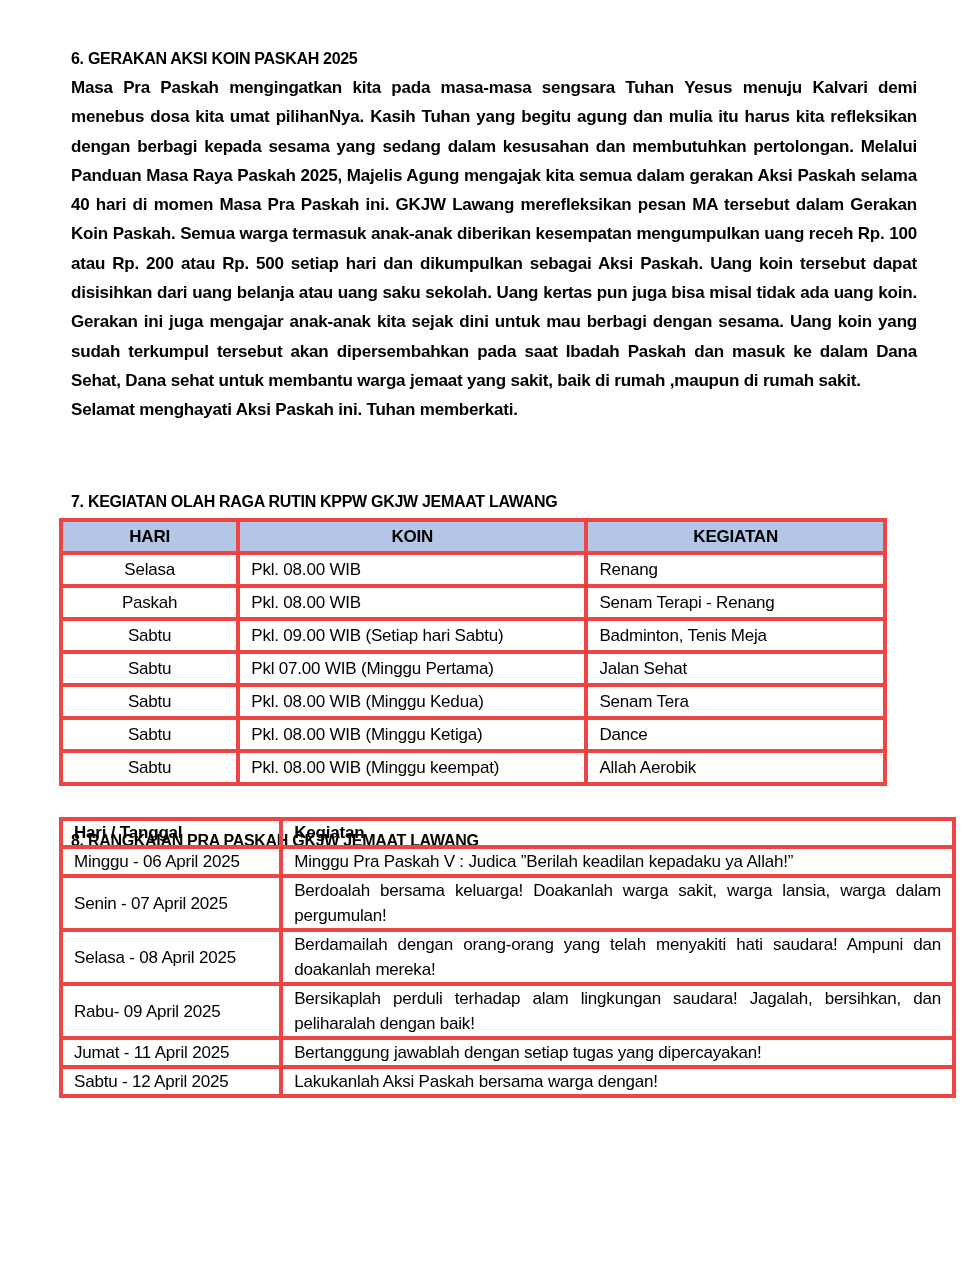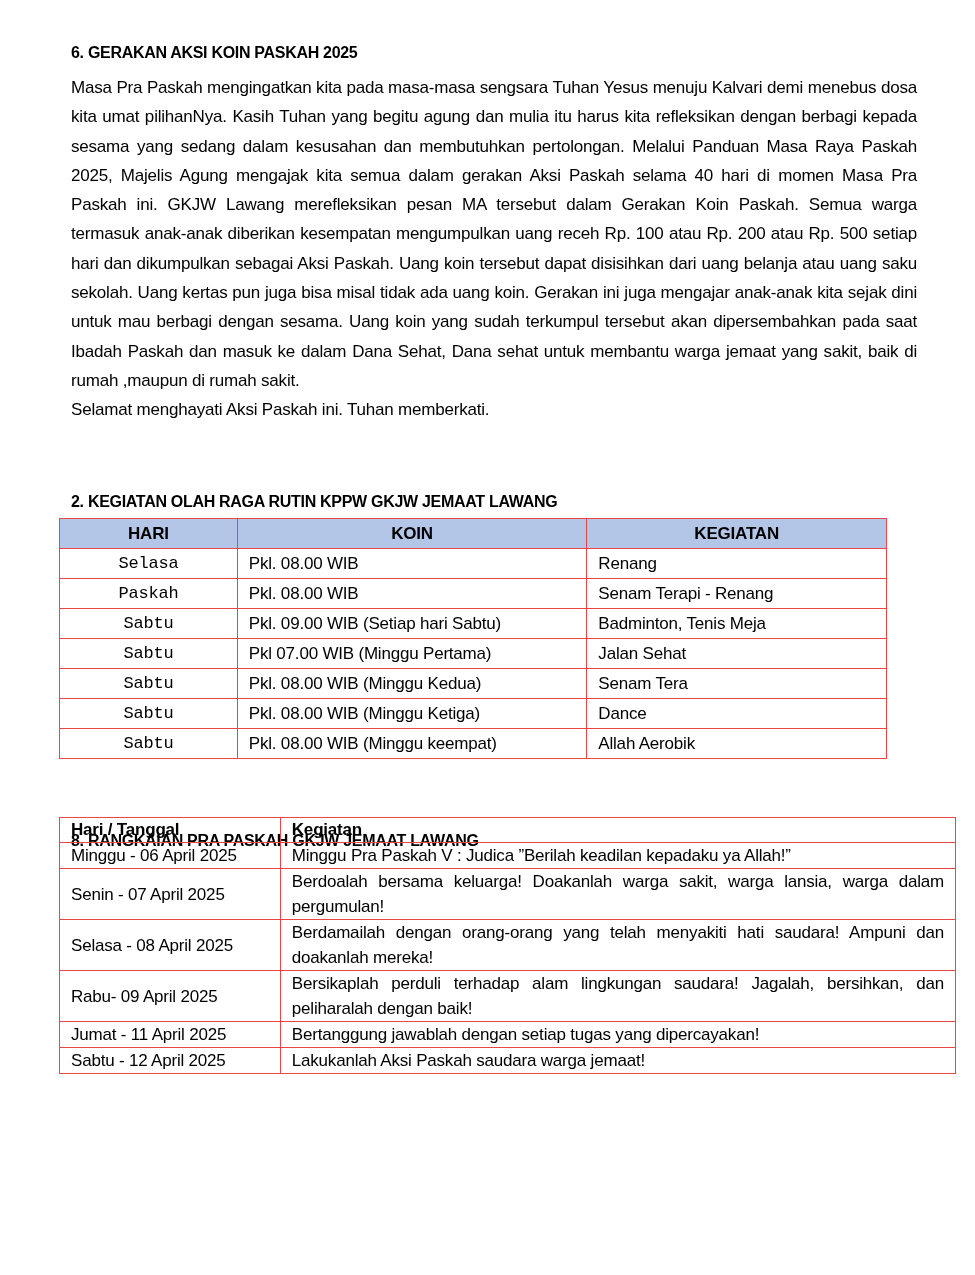--- a/index.html
+++ b/index.html
@@ -4,45 +4,45 @@
 <style>
   html, body { margin: 0; padding: 0; background: #ffffff; }
   body { width: 975px; height: 1275px; position: relative; overflow: hidden;
          font-family: "Liberation Sans", sans-serif; color: #000; }
   .page { position: absolute; left: 0; top: 0; width: 975px; height: 1275px; }
   .heading { position: absolute; left: 71px; font-weight: bold; font-size: 16px; letter-spacing: -0.3px; white-space: nowrap; }
   .para { position: absolute; left: 71px; width: 846px; font-size: 17px; line-height: 29.3px; text-align: justify; letter-spacing: -0.2px; }
   .para p { margin: 0; }
   .para p.last-line { text-align-last: left; }
   table { border-collapse: collapse; position: absolute; font-size: 17px; letter-spacing: -0.2px; }
-  td, th { border: 1px solid #ef4444; padding: 0 11px; font-weight: normal; }
+  td, th { border: 4px solid #ef4444; padding: 0 11px; font-weight: normal; }
   #t1 { left: 59px; top: 518px; width: 828px; }
   #t1 th { background: #b4c6e7; font-weight: bold; height: 29px; text-align: center; }
   #t1 td { height: 29px; }
-  #t1 td.c { text-align: center; font-family: Liberation Mono, monospace; }
+  #t1 td.c { text-align: center; }
   #t1 col.c1 { width: 178px; } #t1 col.c2 { width: 350px; } #t1 col.c3 { width: 300px; }
   #t2 { left: 59px; top: 817px; width: 897px; }
   #t2 th { font-weight: bold; text-align: left; height: 24px; }
   #t2 td { height: 25px; line-height: 25px; }
   #t2 td.k { text-align: justify; }
   #t2 td.k2 { height: 50px; line-height: 25px; }
   #t2 col.c1 { width: 221px; } #t2 col.c2 { width: 676px; }
 </style>
 </head>
 <body>
 
 <div class="page">
 
-  <div class="heading" style="top:44px;">6. GERAKAN AKSI KOIN PASKAH 2025</div>
-  <div class="para" style="top:73px;">
+  <div class="heading" style="top:50px;">6. GERAKAN AKSI KOIN PASKAH 2025</div>
+  <div class="para" style="top:73px;font-weight:bold;">
     <p class="last-line">Masa Pra Paskah mengingatkan kita pada masa-masa sengsara Tuhan Yesus menuju Kalvari demi menebus dosa kita umat pilihanNya. Kasih Tuhan yang begitu agung dan mulia itu harus kita refleksikan dengan berbagi kepada sesama yang sedang dalam kesusahan dan membutuhkan pertolongan. Melalui Panduan Masa Raya Paskah 2025, Majelis Agung mengajak kita semua dalam gerakan Aksi Paskah selama 40 hari di momen Masa Pra Paskah ini. GKJW Lawang merefleksikan pesan MA tersebut dalam Gerakan Koin Paskah. Semua warga termasuk anak-anak diberikan kesempatan mengumpulkan uang receh Rp. 100 atau Rp. 200 atau Rp. 500 setiap hari dan dikumpulkan sebagai Aksi Paskah. Uang koin tersebut dapat disisihkan dari uang belanja atau uang saku sekolah. Uang kertas pun juga bisa misal tidak ada uang koin. Gerakan ini juga mengajar anak-anak kita sejak dini untuk mau berbagi dengan sesama. Uang koin yang sudah terkumpul tersebut akan dipersembahkan pada saat Ibadah Paskah dan masuk ke dalam Dana Sehat, Dana sehat untuk membantu warga jemaat yang sakit, baik di rumah ,maupun di rumah sakit.</p>
     <p>Selamat menghayati Aksi Paskah ini. Tuhan memberkati.</p>
   </div>
 
-  <div class="heading" style="top:493px;">2. KEGIATAN OLAH RAGA RUTIN KPPW GKJW JEMAAT LAWANG</div>
+  <div class="heading" style="top:493px;">7. KEGIATAN OLAH RAGA RUTIN KPPW GKJW JEMAAT LAWANG</div>
   <table id="t1">
     <colgroup>
         <col class="c1">
         <col class="c2">
         <col class="c3">
       </colgroup>
     <thead>
       <tr>
         <th>HARI</th>
         <th>KOIN</th>
@@ -116,18 +116,18 @@
       <tr>
           <td>Rabu- 09 April 2025</td>
           <td class="k k2">Bersikaplah perduli terhadap alam lingkungan saudara! Jagalah, bersihkan, dan peliharalah dengan baik!</td>
         </tr>
       <tr>
           <td>Jumat - 11 April 2025</td>
           <td class="k">Bertanggung jawablah dengan setiap tugas yang dipercayakan!</td>
         </tr>
       <tr>
           <td>Sabtu - 12 April 2025</td>
-          <td class="k">Lakukanlah Aksi Paskah saudara warga jemaat!</td>
+          <td class="k">Lakukanlah Aksi Paskah bersama warga dengan!</td>
         </tr>
     </tbody>
   </table>
 
 </div>
 
 </body></html>

